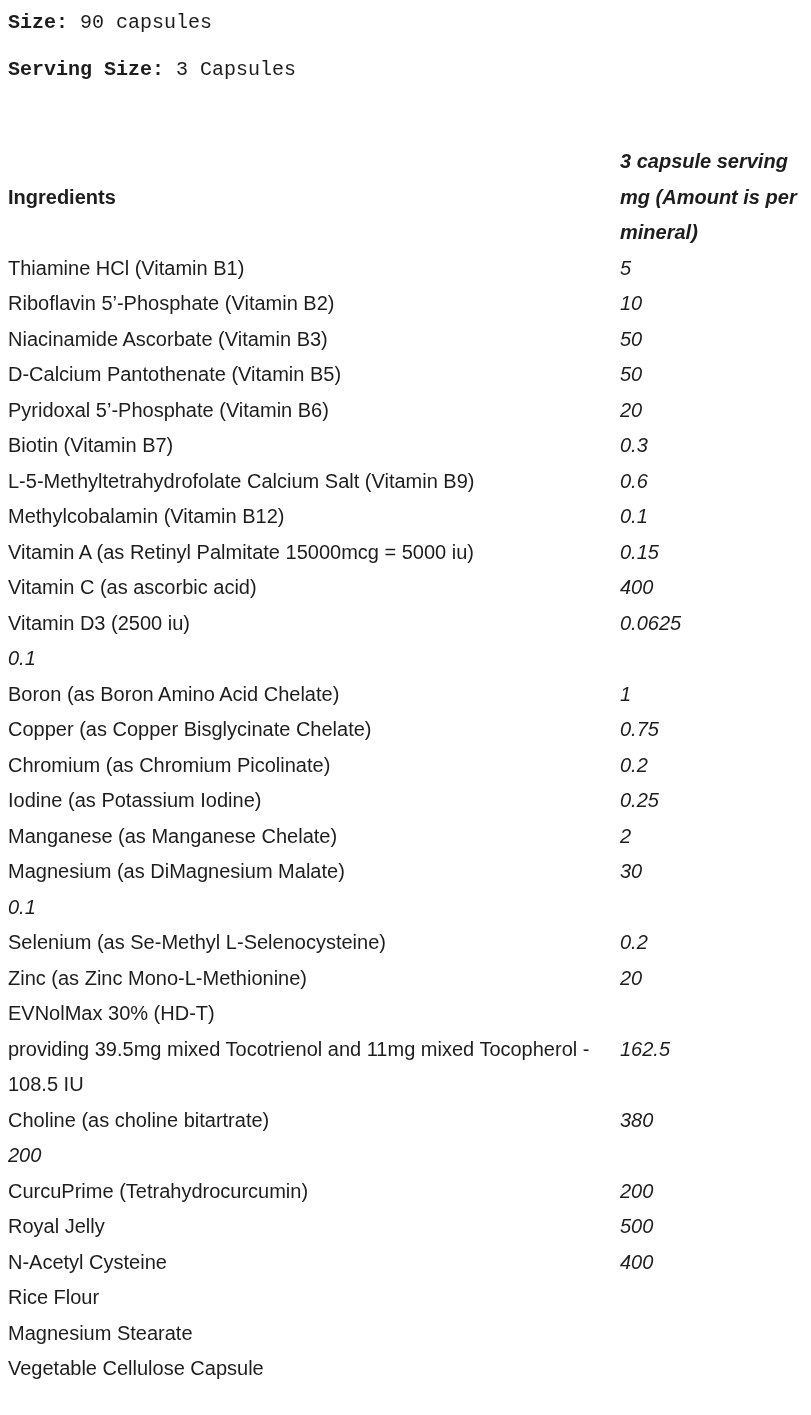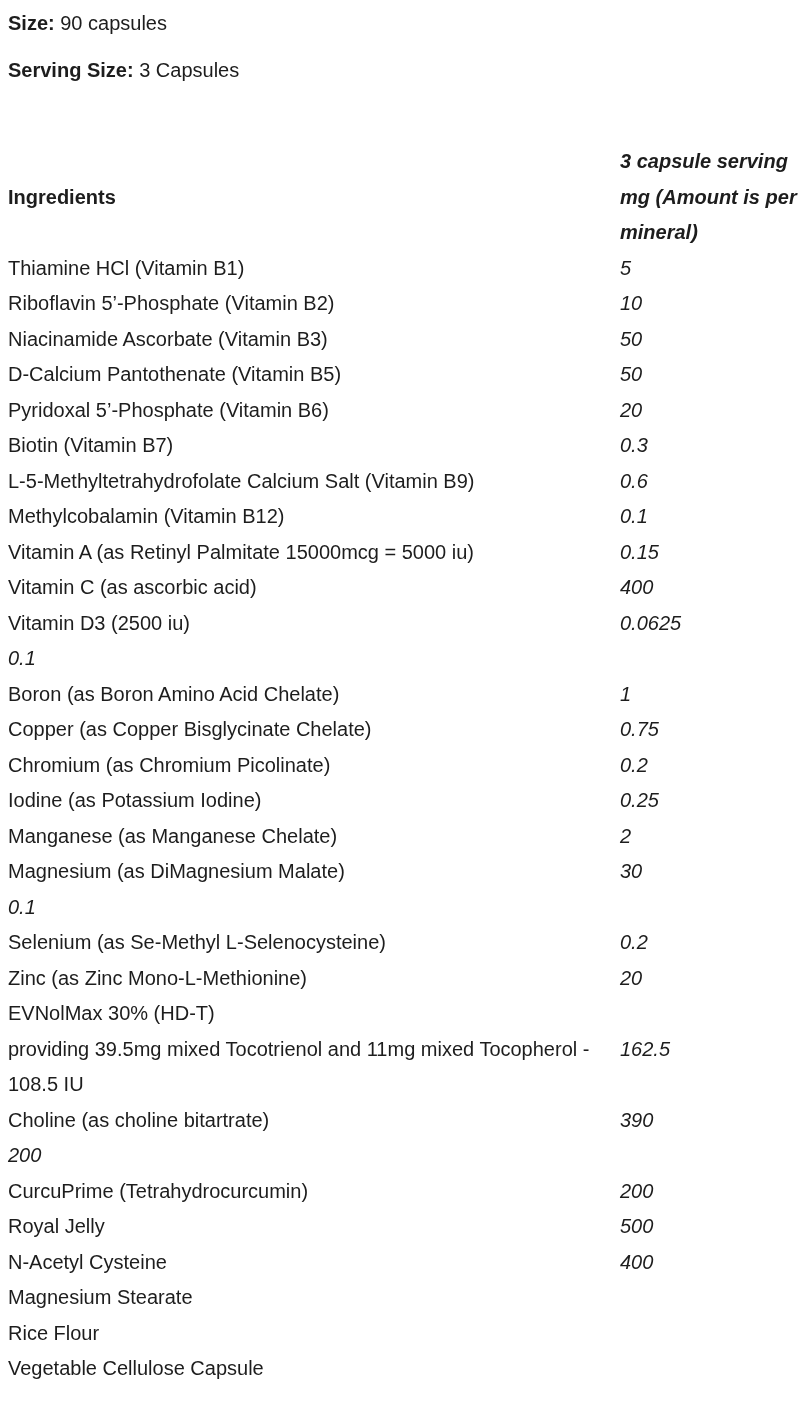--- a/index.html
+++ b/index.html
@@ -14,20 +14,21 @@
     box-sizing: border-box;
     padding: 9px 0 20px 8px;
     background: #ffffff;
     color: #1d1d1d;
     font-family: "Liberation Sans", sans-serif;
     font-size: 20px;
   }
   .info-line {
     line-height: 28px;
     margin-bottom: 19px;
+    font-family: Liberation Mono, monospace;
   }
   .info-label {
     font-weight: 700;
   }
   .ingredients-table {
     margin-top: 60px;
     width: 100%;
   }
   .trow {
     display: flex;
@@ -176,21 +177,21 @@
   </div>
 
   <div class="trow">
     <div class="cell-name">EVNolMax 30% (HD-T)
 providing 39.5mg mixed Tocotrienol and 11mg mixed Tocopherol - 108.5 IU</div>
     <div class="cell-amount">162.5</div>
   </div>
 
   <div class="trow">
     <div class="cell-name">Choline (as choline bitartrate)</div>
-    <div class="cell-amount">390</div>
+    <div class="cell-amount">380</div>
   </div>
 
   <div class="trow">
     <div class="cell-amount">200</div>
   </div>
 
   <div class="trow">
     <div class="cell-name">CurcuPrime (Tetrahydrocurcumin)</div>
     <div class="cell-amount">200</div>
   </div>
@@ -199,30 +200,30 @@
     <div class="cell-name">Royal Jelly</div>
     <div class="cell-amount">500</div>
   </div>
 
   <div class="trow">
     <div class="cell-name">N-Acetyl Cysteine</div>
     <div class="cell-amount">400</div>
   </div>
 
   <div class="trow">
+    <div class="cell-name">Rice Flour</div>
+    <div class="cell-amount"></div>
+  </div>
+
+  <div class="trow">
     <div class="cell-name">Magnesium Stearate</div>
     <div class="cell-amount"></div>
   </div>
 
   <div class="trow">
-    <div class="cell-name">Rice Flour</div>
-    <div class="cell-amount"></div>
-  </div>
-
-  <div class="trow">
     <div class="cell-name">Vegetable Cellulose Capsule</div>
     <div class="cell-amount"></div>
   </div>
 </div>
 
   </div>
 
 </div>
 
 </body></html>

